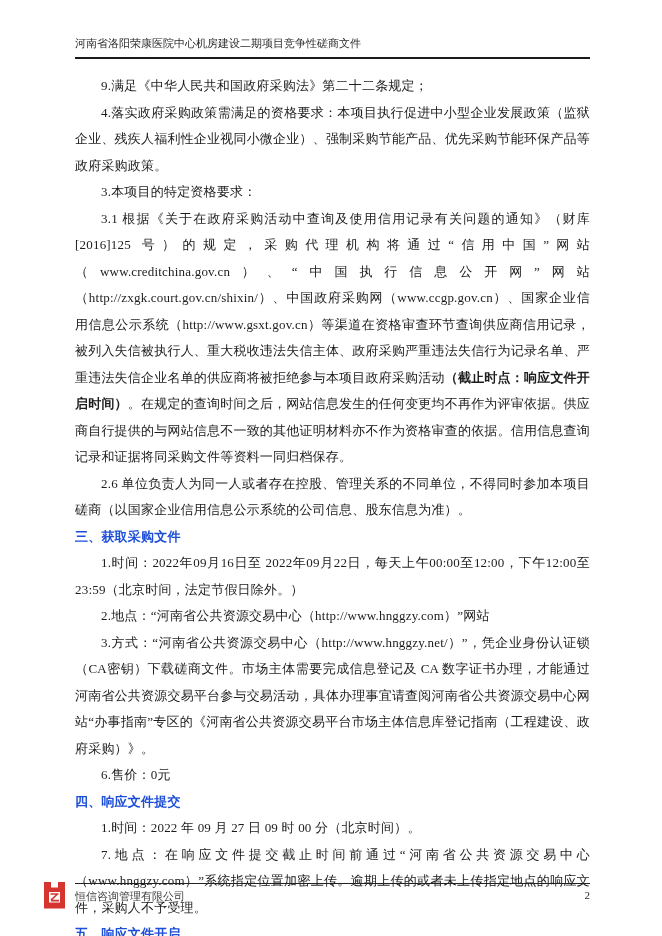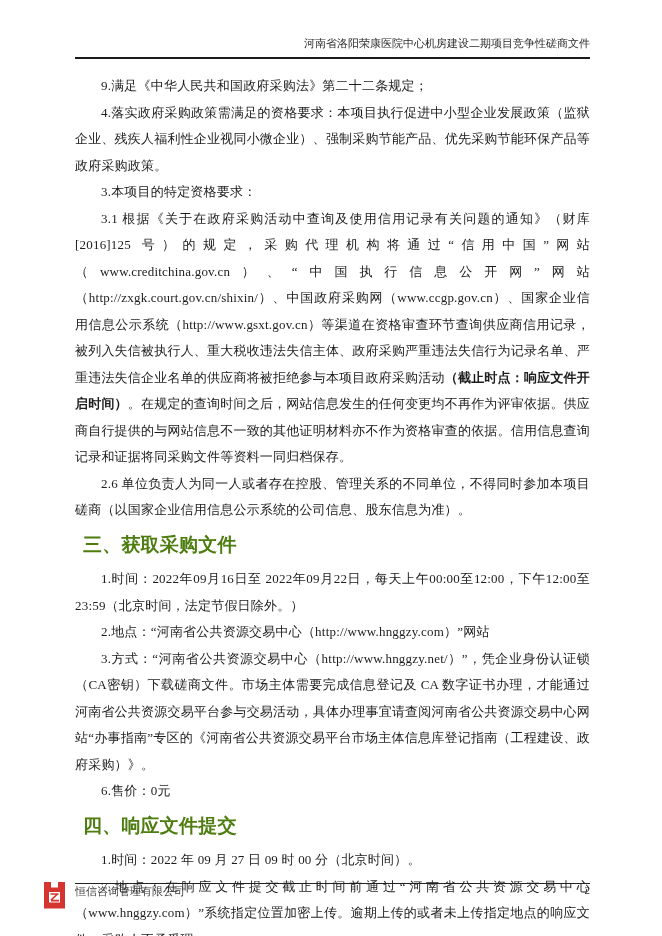--- a/index.html
+++ b/index.html
@@ -15,21 +15,21 @@
     overflow: hidden;
     font-family: "Liberation Serif", serif;
     color: #1c1c1c;
   }
   
   .header {
     position: absolute;
     top: 36px;
     left: 75px;
     width: 515px;
-    text-align: right;
+    text-align: left;
     font-size: 11px;
     line-height: 15px;
     color: #2a2a2a;
     border-bottom: 2px solid #1a1a1a;
     padding-bottom: 6px;
   }
   
   .content {
     position: absolute;
     top: 73px;
@@ -38,39 +38,40 @@
     font-size: 13px;
     line-height: 26.5px;
     text-align: justify;
     letter-spacing: 0.2px;
   }
   .content p {
     margin: 0;
     text-indent: 2em;
   }
   .content h3.sec {
-    margin: 8px;
-    font-size: 19px;
+    margin: 0;
+    font-size: 13px;
     line-height: 26.5px;
     font-weight: bold;
     font-family: "Liberation Sans", sans-serif;
     text-indent: 0;
-    color: #4d7c0f;
+    color: #1d4ed8;
   }
   .em-bold {
     font-weight: bold;
     font-family: "Liberation Sans", sans-serif;
   }
   
   .footer {
     position: absolute;
     top: 883px;
     left: 75px;
     width: 515px;
     border-top: 1.5px solid #222;
+    padding-top: 5px;
     display: flex;
     justify-content: space-between;
     font-size: 11px;
     color: #3d3d3d;
     font-family: Liberation Serif, serif;
   }
   .footer .pagenum {
     color: #2a2a2a;
   }
   .logo {

